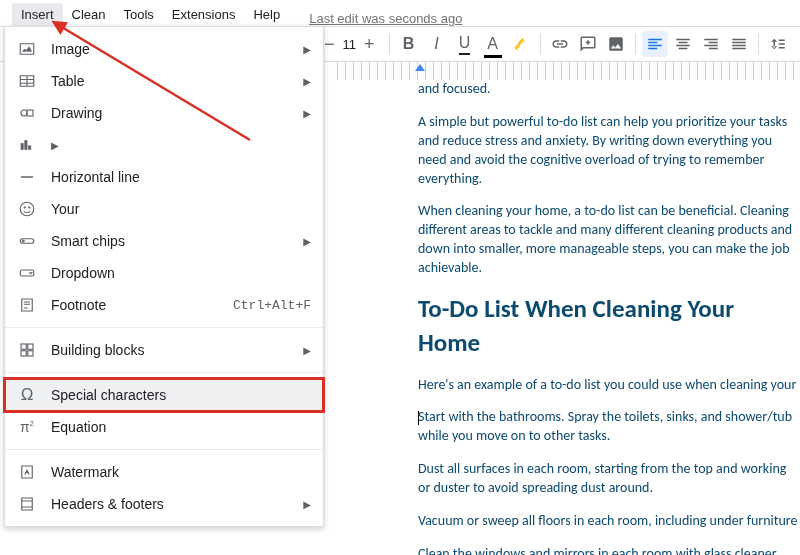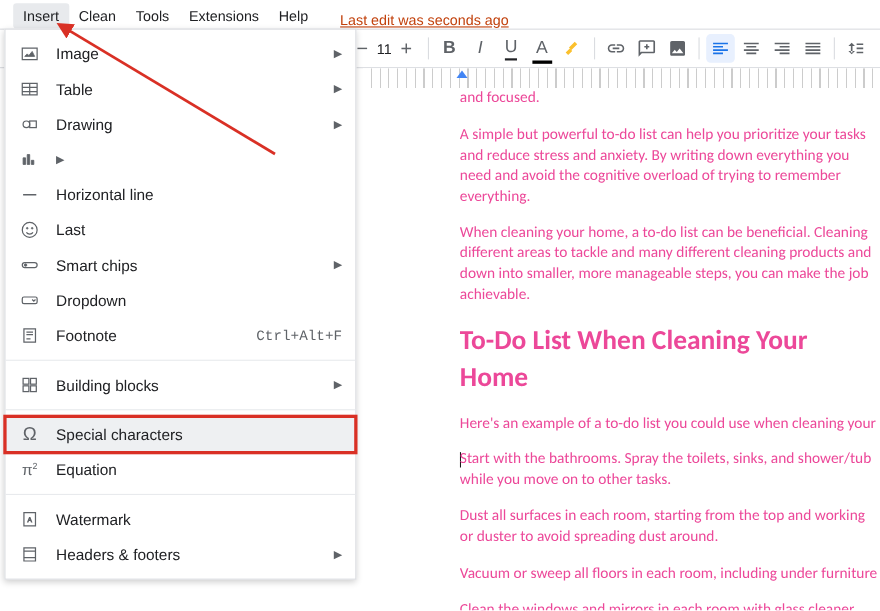--- a/index.html
+++ b/index.html
@@ -22,21 +22,21 @@
     .menubar-item {
       padding: 4px 9px;
       cursor: pointer;
       border-radius: 3px;
     }
     .menubar-item.active {
       background: #e8eaed;
     }
     .last-edit {
       margin-left: 20px;
-      color: #c2410c;
+      color: #737373;
       text-decoration: underline;
       font-size: 13px;
     }
     .toolbar {
       display: flex;
       align-items: center;
       height: 36px;
       border-top: 1px solid #dadce0;
       border-bottom: 1px solid #dadce0;
       padding-left: 320px;
@@ -157,21 +157,21 @@
     }
     .doc-area {
       position: absolute;
       top: 80px;
       left: 418px;
       right: 0;
       bottom: 0;
       font-family: "Calibri", Arial, sans-serif;
       font-size: 14px;
       line-height: 1.35;
-      color: #ec4899;
+      color: #0c4a6e;
       overflow: hidden;
     }
     .doc-area p { margin-bottom: 14px; }
     .doc-area h2 {
       font-size: 25px;
       font-weight: bold;
       margin: 10px 0 16px 0;
     }
     .cursor-line::before {
       content: '';
@@ -323,21 +323,21 @@
     </div>
     <div class="menu-item">
       <span class="menu-icon">
         <svg viewBox="0 0 24 24">
           <circle cx="12" cy="12" r="9" fill="none" stroke-width="1.5"></circle>
           <circle cx="9" cy="10" r="1"></circle>
           <circle cx="15" cy="10" r="1"></circle>
           <path d="M8 15c1 1.5 2.5 2 4 2s3-.5 4-2" fill="none" stroke-width="1.5"></path>
         </svg>
       </span>
-      <span class="menu-label">Last</span>
+      <span class="menu-label">Your</span>
     </div>
     <div class="menu-item">
       <span class="menu-icon">
         <svg viewBox="0 0 24 24">
           <rect x="3" y="9" width="18" height="6" rx="3" fill="none" stroke-width="1.5"></rect>
           <circle cx="7" cy="12" r="1.5"></circle>
         </svg>
       </span>
       <span class="menu-label">Smart chips</span>
       <span class="menu-submenu-arrow">▶</span>

